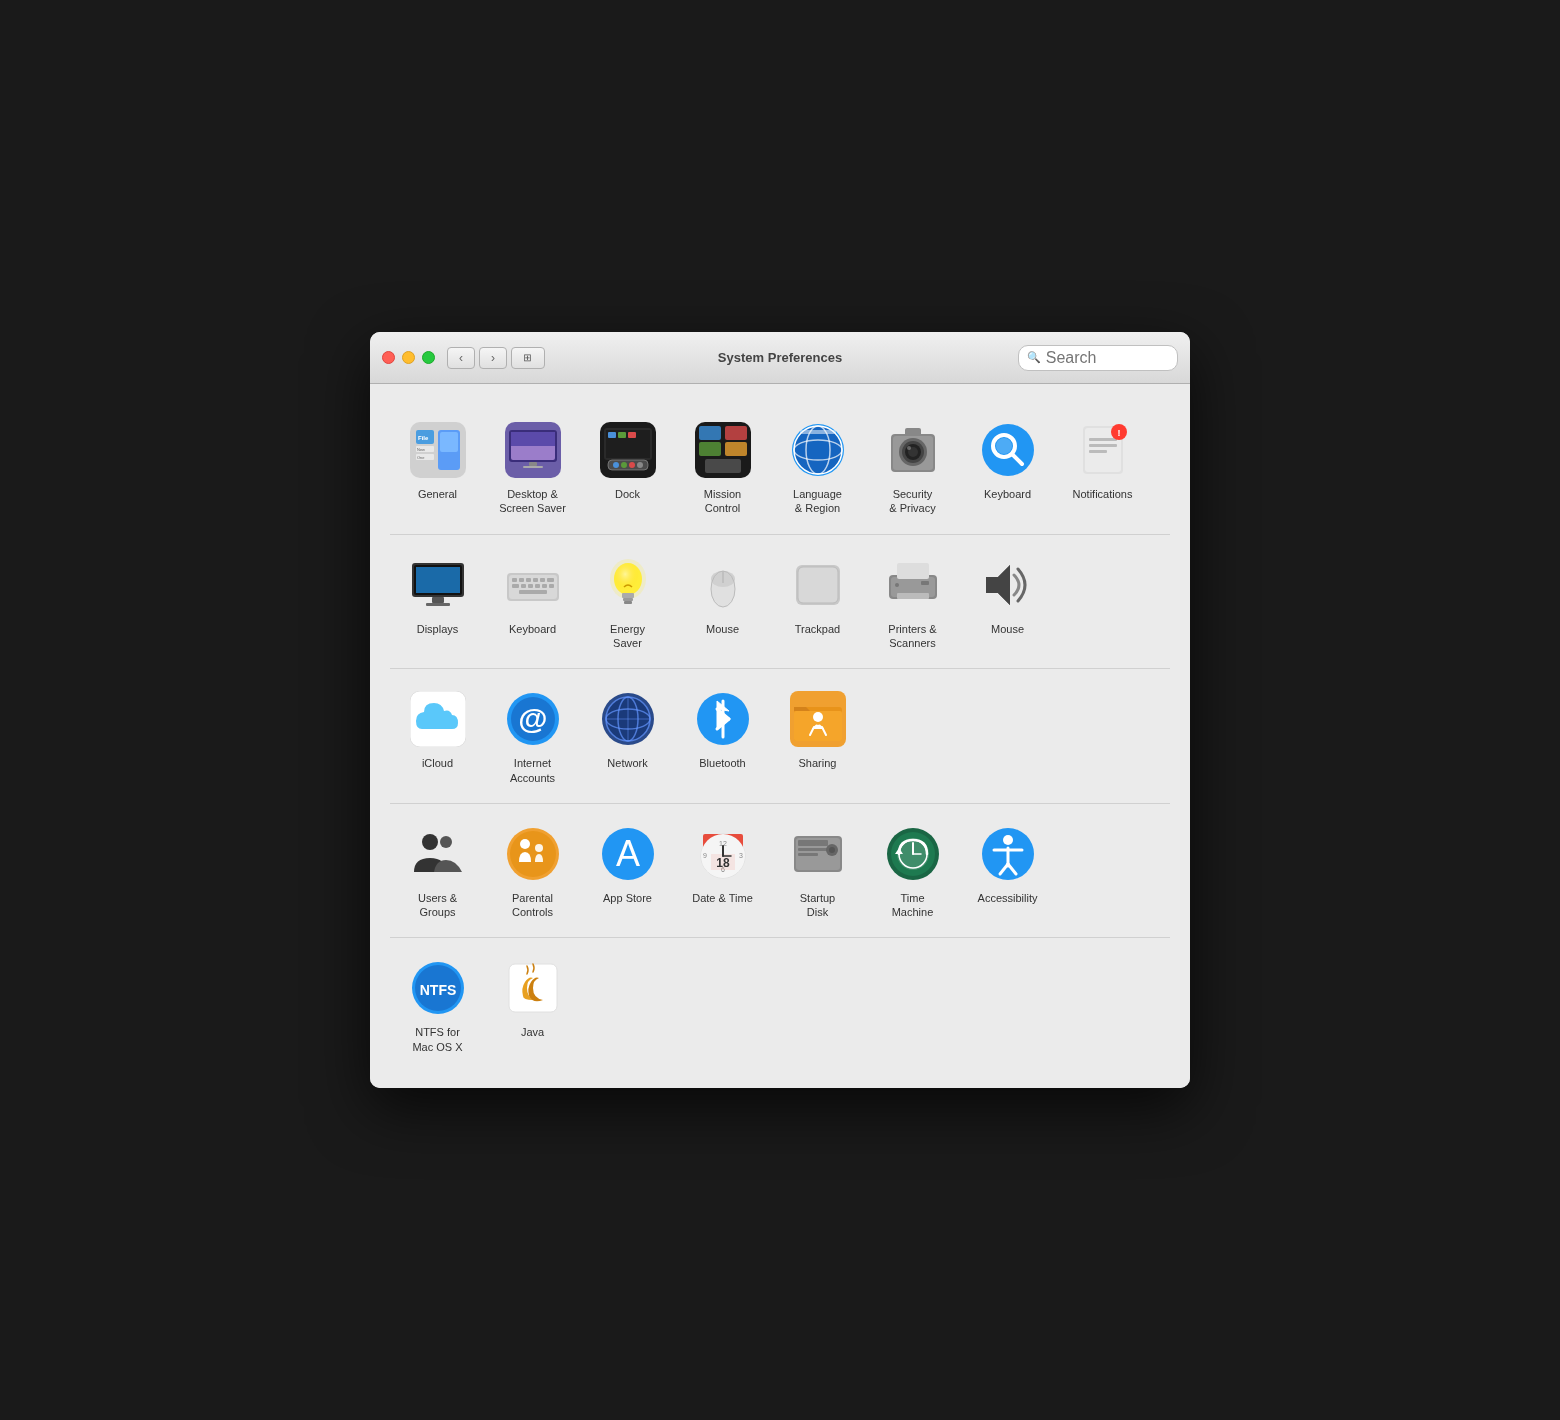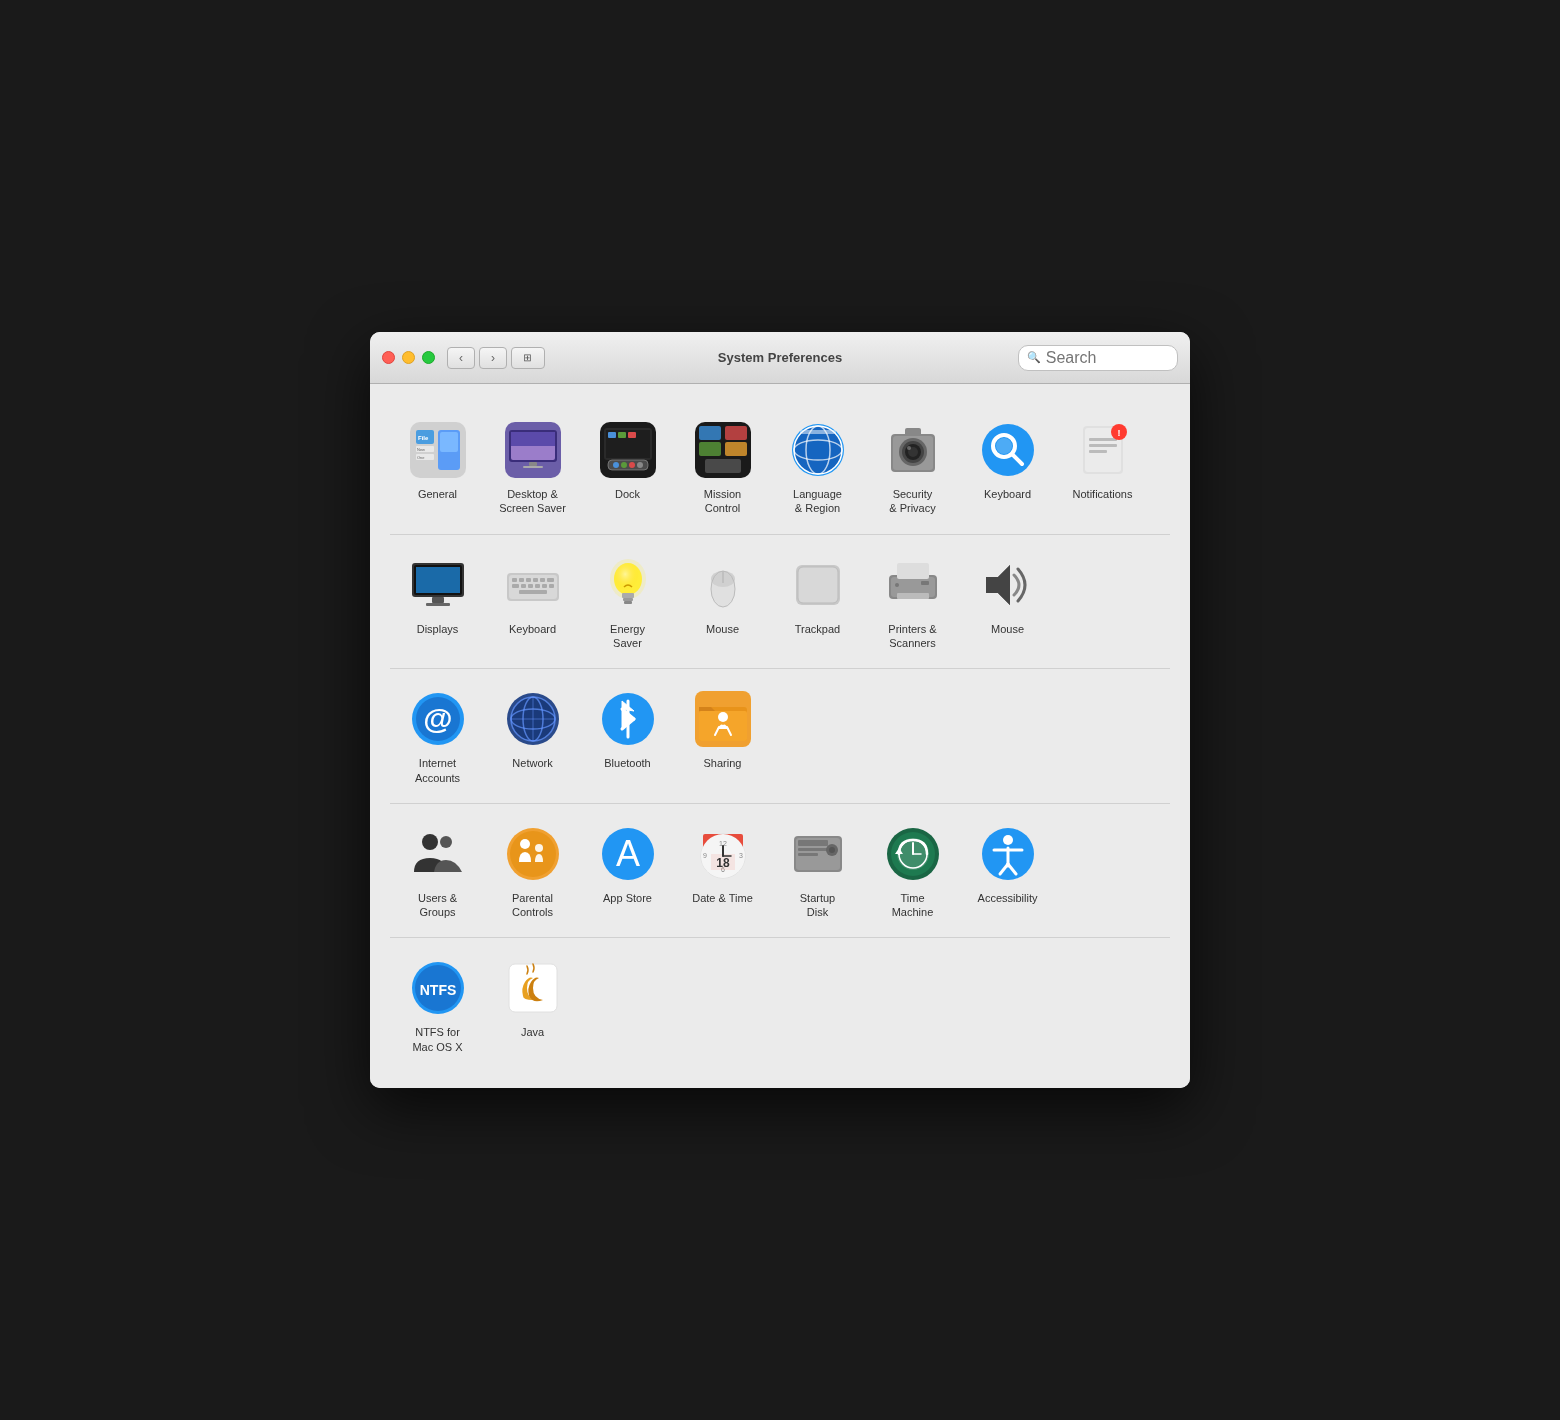--- a/index.html
+++ b/index.html
@@ -429,20 +429,29 @@
             <path d="M34 18 Q44 28 34 38" fill="none" stroke="#888" stroke-width="3" stroke-linecap="round"></path>
             <path d="M38 12 Q52 28 38 44" fill="none" stroke="#666" stroke-width="3" stroke-linecap="round"></path>
           </svg>
         </div>
         <span class="pref-label" data-interactable="false">Mouse</span>
       </div>
     </div>
 
     <div class="section" data-interactable="false">
 
+      <div class="pref-item" data-interactable="true">
+        <div class="icon-wrap" data-interactable="false">
+          <svg viewBox="0 0 56 56" xmlns="http://www.w3.org/2000/svg">
+            <rect width="56" height="56" rx="10" fill="white" stroke="#e0e0e0" stroke-width="1"></rect>
+            <path d="M12 38 Q6 38 6 30 Q6 22 14 21 Q14 12 24 12 Q32 12 34 20 Q40 18 42 24 Q48 24 48 32 Q48 38 42 38 Z" fill="#5ac8fa"></path>
+          </svg>
+        </div>
+        <span class="pref-label" data-interactable="false">iCloud</span>
+      </div>
 
       <div class="pref-item" data-interactable="true">
         <div class="icon-wrap" data-interactable="false">
           <svg viewBox="0 0 56 56" xmlns="http://www.w3.org/2000/svg">
             <circle cx="28" cy="28" r="26" fill="#2196F3"></circle>
             <circle cx="28" cy="28" r="22" fill="#1976D2"></circle>
             <text x="28" y="38" text-anchor="middle" font-size="30" fill="white" font-weight="bold">@</text>
           </svg>
         </div>
         <span class="pref-label" data-interactable="false">Internet<br>Accounts</span>

